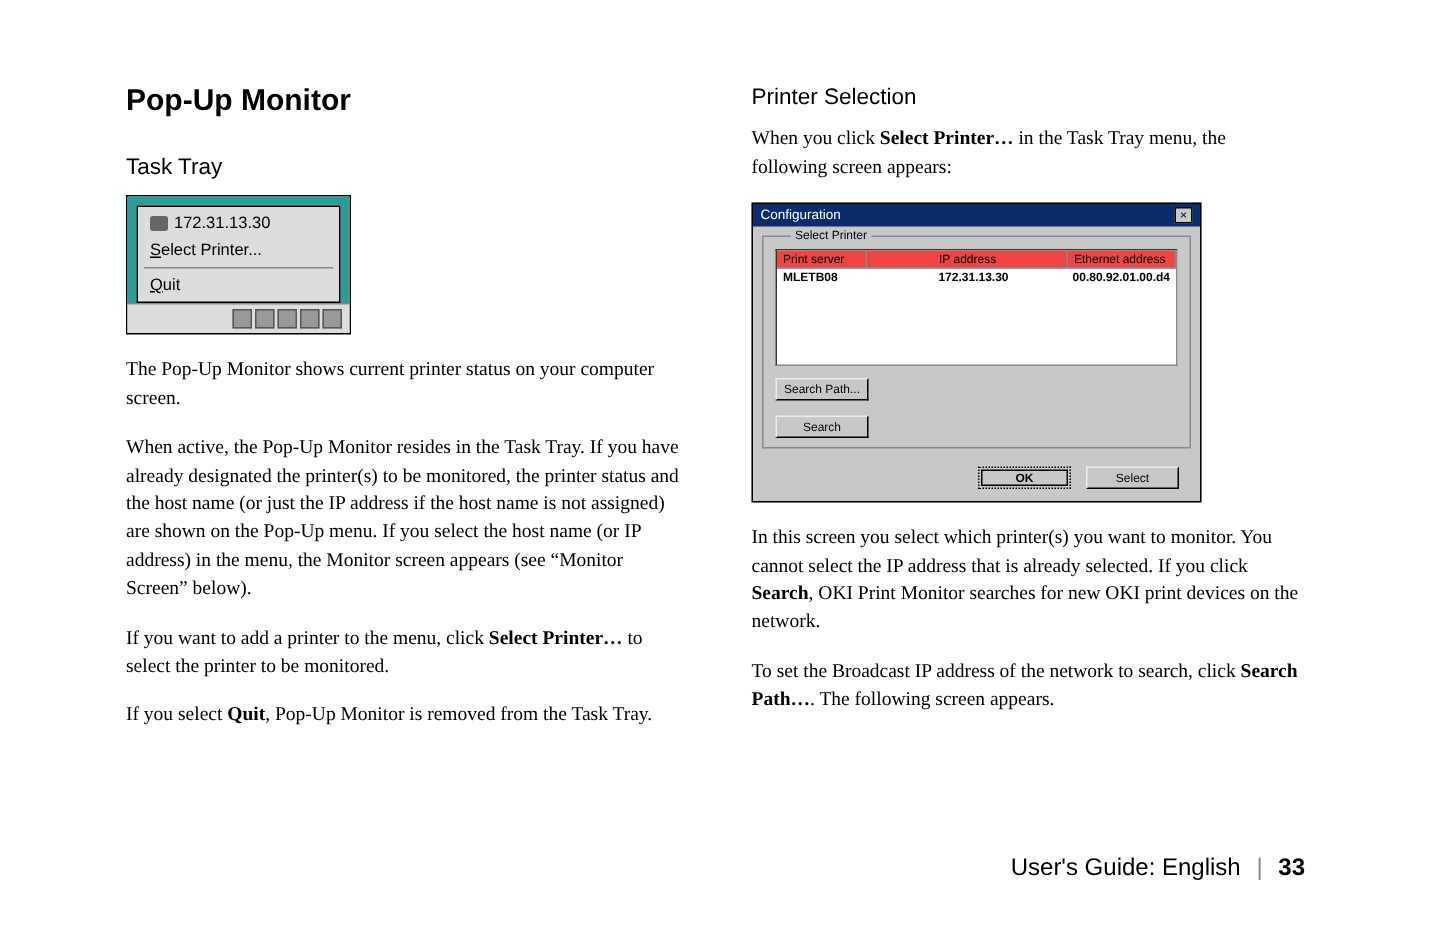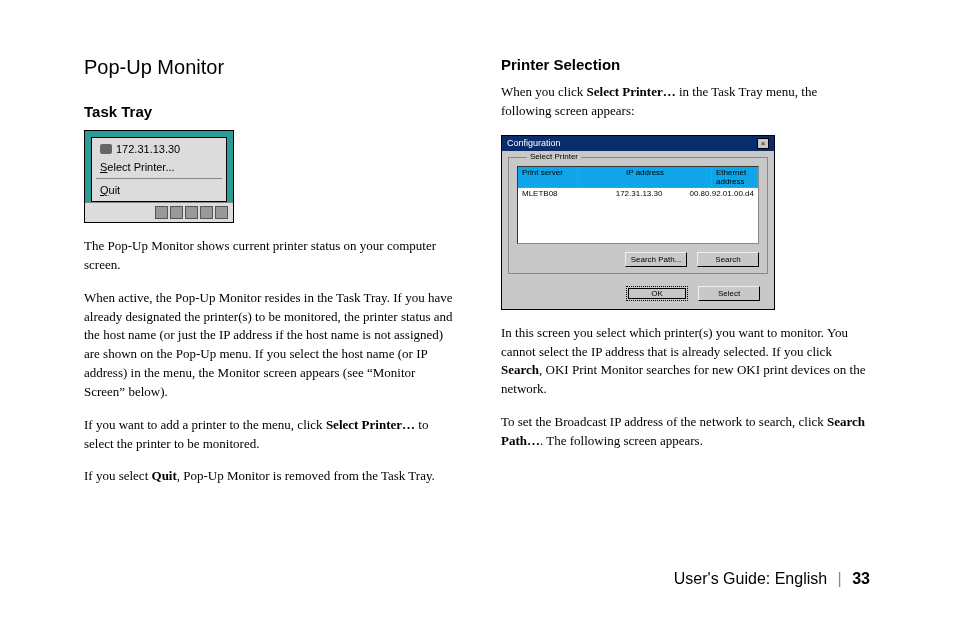--- a/index.html
+++ b/index.html
@@ -16,27 +16,27 @@
   .page {
     display: flex;
     gap: 48px;
   }
   .col {
     flex: 1;
     min-width: 0;
   }
   h1 {
     font-family: Arial, Helvetica, sans-serif;
-    font-weight: normal;
+    font-weight: bold;
     font-size: 20px;
     margin-bottom: 24px;
   }
   h2 {
     font-family: Arial, Helvetica, sans-serif;
-    font-weight: bold;
+    font-weight: normal;
     font-size: 15px;
     margin-bottom: 10px;
   }
   p {
     line-height: 1.45;
     margin-bottom: 14px;
   }
   .bold { font-weight: bold; }
   .footer {
     position: absolute;
@@ -94,21 +94,21 @@
     border-top: 1px solid #888;
   }
   .tt-sys span {
     width: 13px; height: 13px;
     background: #999;
     border: 1px solid #555;
   }
 
   
   .config-fig {
-    width: 274px;
+    width: 300px;
     border: 1px solid #000;
     background: #c8c8c8;
     font-family: Tahoma, Arial, sans-serif;
     font-size: 9px;
     margin-bottom: 14px;
   }
   .cf-title {
     background: #0a2c6b;
     color: #fff;
     padding: 2px 5px;
@@ -146,38 +146,40 @@
     background: #fff;
     border: 1px inset #888;
     height: 78px;
     overflow: hidden;
   }
   .cf-list-head, .cf-list-row {
     display: flex;
     font-size: 8px;
   }
   .cf-list-head {
-    background: #0ea5e9;
+    background: #ef4444;
     border-bottom: 1px solid #888;
   }
   .cf-list-head > div {
     border-right: 1px solid #888;
     padding: 1px 4px;
   }
   .cf-list-row > div {
     padding: 1px 4px;
+    font-weight: bold;
   }
   .c1 { width: 60px; }
   .c2 { width: 90px; margin-left: 44px; }
   .c3 { flex: 1; }
   .cf-btn-row {
     display: flex;
     justify-content: flex-end;
     gap: 10px;
     margin-top: 8px;
+    flex-direction: column;
   }
   .cf-btn {
     background: #c8c8c8;
     border: 1px solid #000;
     border-top-color: #eee;
     border-left-color: #eee;
     font-size: 8px;
     padding: 2px 0;
     width: 62px;
     text-align: center;
@@ -185,20 +187,21 @@
   .cf-bottom {
     display: flex;
     justify-content: flex-end;
     gap: 10px;
     padding: 6px 14px 8px;
   }
   .cf-bottom .cf-btn.focus {
     border: 1px dotted #000;
     outline: 1px solid #000;
     outline-offset: -3px;
+    font-weight: bold;
   }
   .underline { text-decoration: underline; }
 </style>
 </head>
 <body>
 
 <div class="page">
   <div class="col">
     <h1>Pop-Up Monitor</h1>
     <h2>Task Tray</h2>

